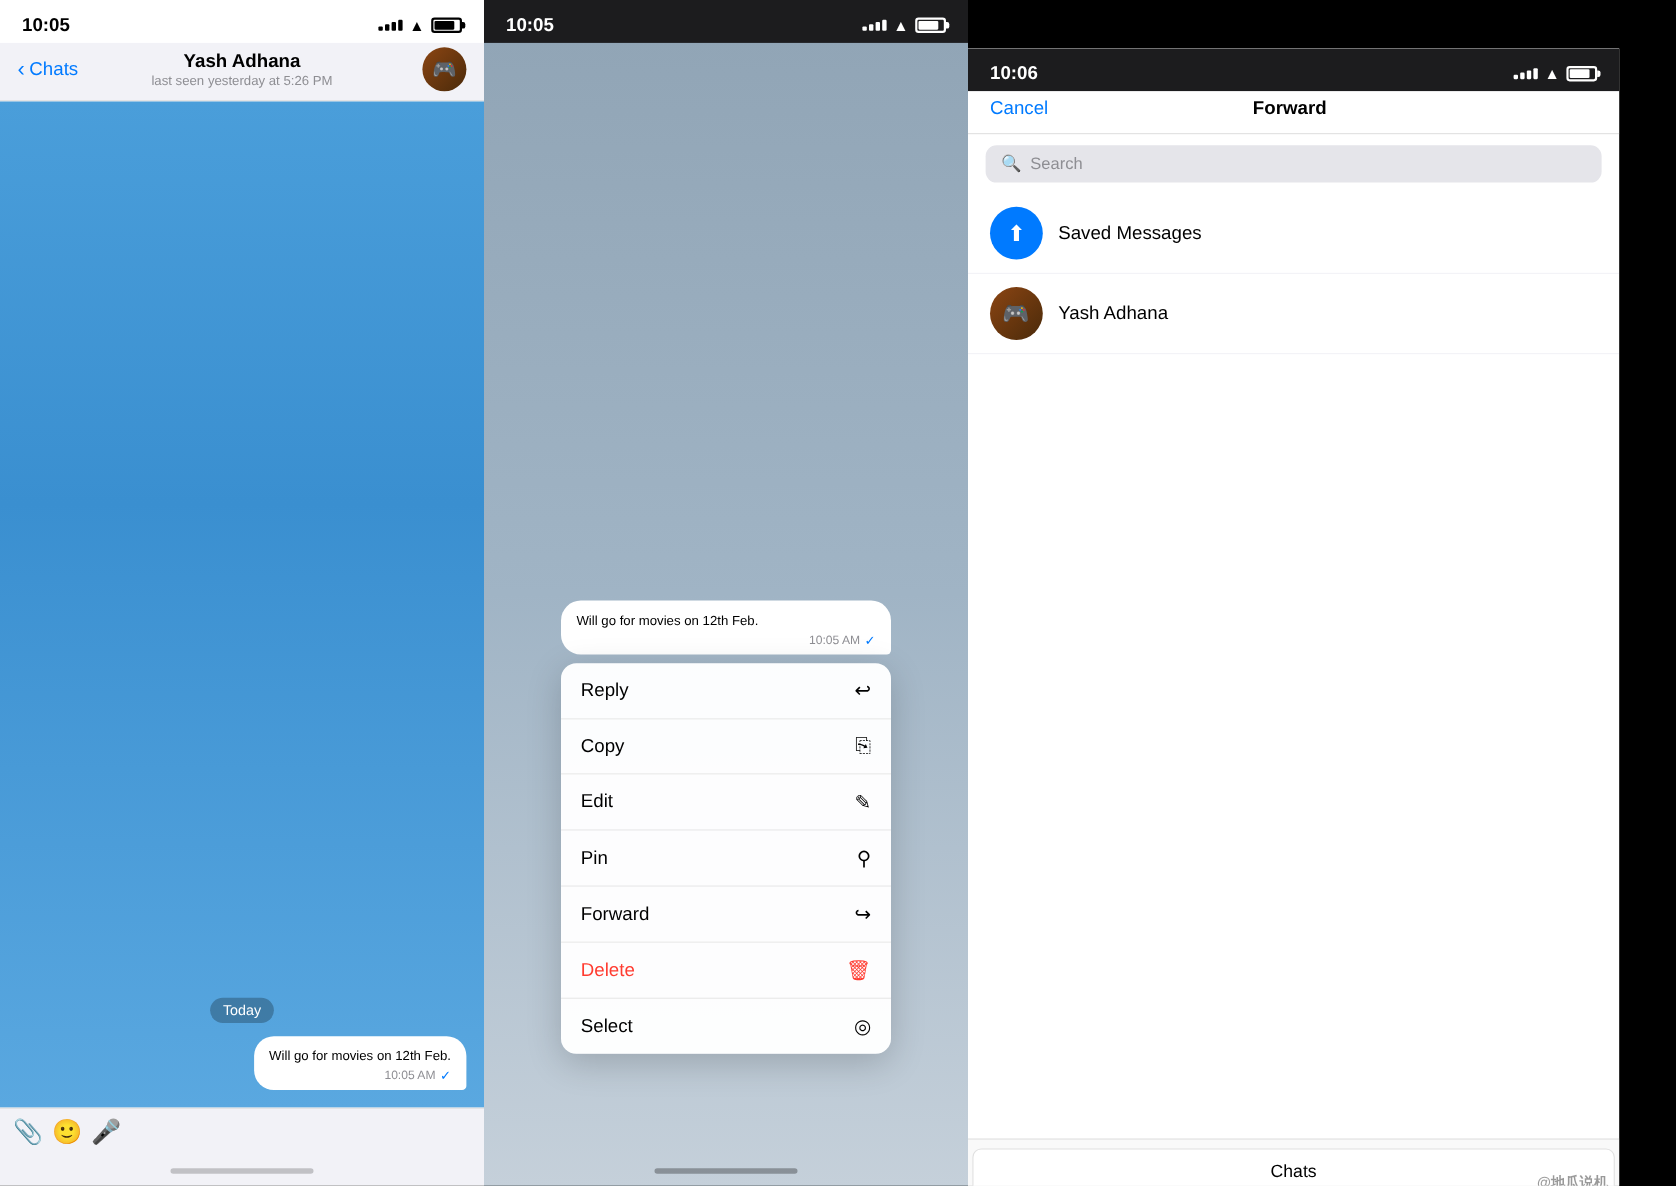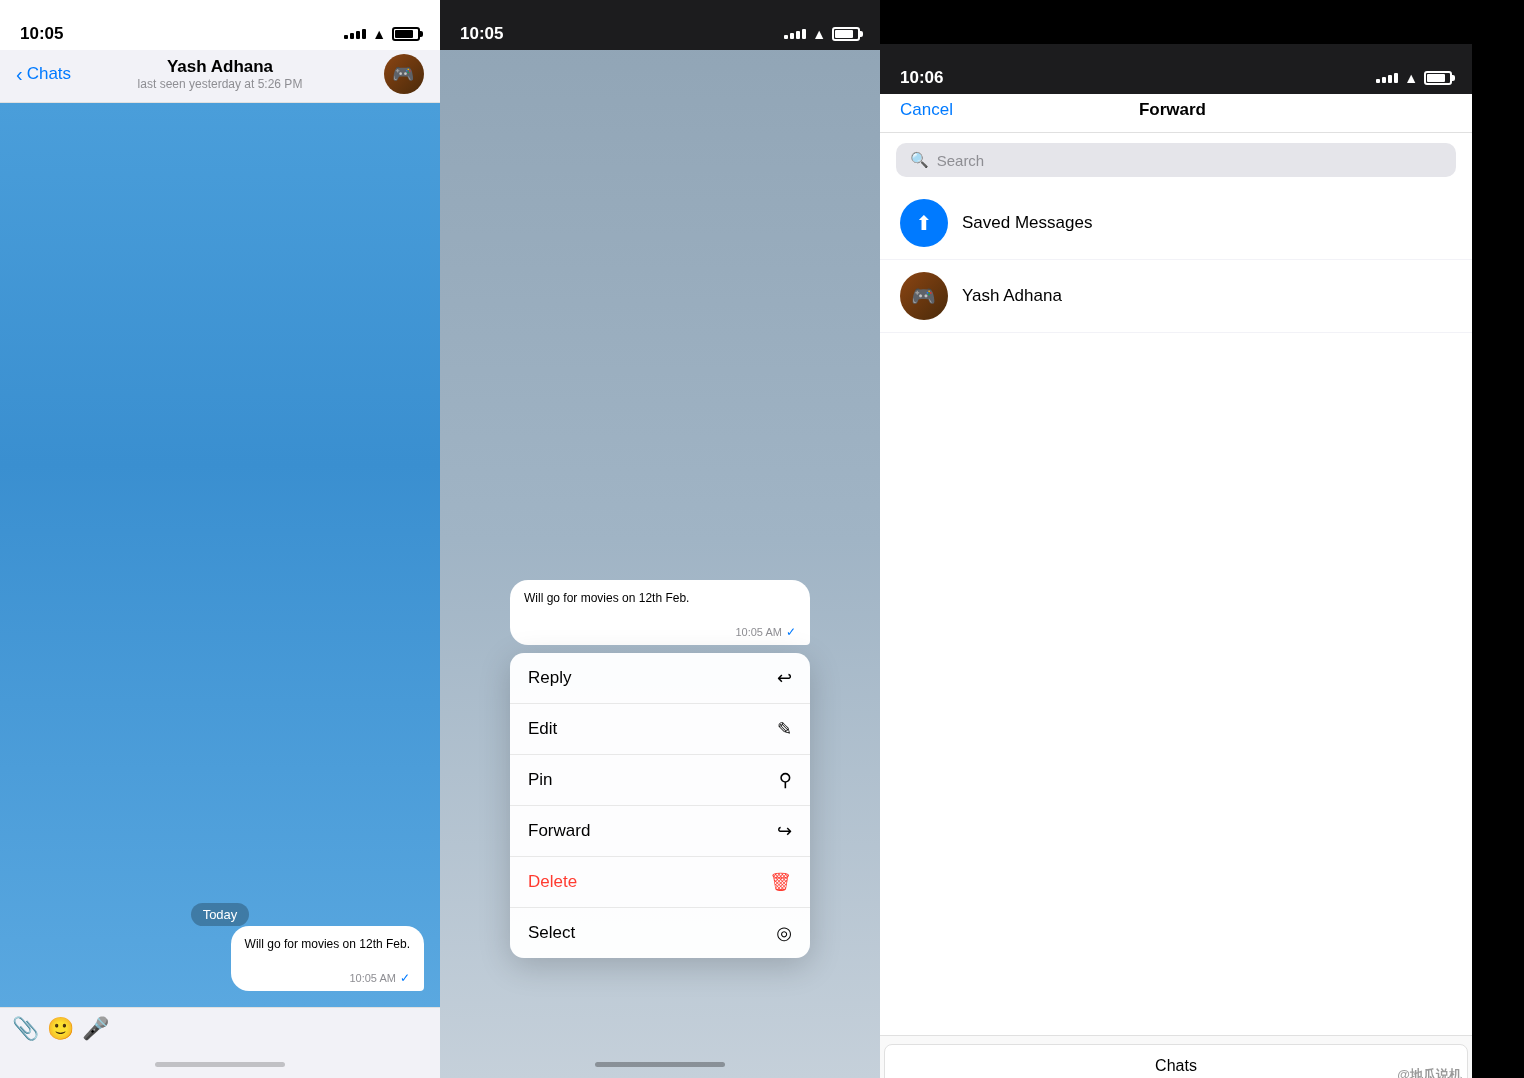--- a/index.html
+++ b/index.html
@@ -41,21 +41,21 @@
       display: flex;
       flex-direction: column;
       margin-top: 44px;
     }
 
     
     .status-bar {
       display: flex;
       justify-content: space-between;
       align-items: center;
-      padding: 24px 20px 6px;
+      padding: 13px 20px 6px;
       background: #fff;
     }
     .status-time {
       font-size: 17px;
       font-weight: 600;
       color: #000;
     }
     .status-icons {
       display: flex;
       align-items: center;
@@ -169,40 +169,41 @@
       justify-content: flex-end;
       padding: 16px;
     }
     .date-badge {
       align-self: center;
       background: rgba(0,0,0,0.25);
       color: #fff;
       font-size: 13px;
       padding: 4px 12px;
       border-radius: 12px;
+      margin-bottom: 12px;
     }
     .message-bubble {
       align-self: flex-end;
       background: #fff;
       border-radius: 18px 18px 4px 18px;
       padding: 10px 14px 6px;
       max-width: 85%;
       position: relative;
     }
     .message-text {
       font-size: 12px;
       color: #000;
       line-height: 1.4;
     }
     .message-meta {
       display: flex;
       justify-content: flex-end;
       align-items: center;
       gap: 4px;
-      margin-top: 18px;
+      margin-top: 2px;
     }
     .message-time {
       font-size: 11px;
       color: #8e8e93;
     }
     .message-check {
       color: #007aff;
       font-size: 12px;
     }
 
@@ -498,20 +499,24 @@
         <span class="message-check">✓</span>
       </div>
     </div>
 
     <div class="context-menu">
       <div class="context-item">
         <span class="context-label">Reply</span>
         <span class="context-icon">↩</span>
       </div>
       <div class="context-item">
+        <span class="context-label">Copy</span>
+        <span class="context-icon">⎘</span>
+      </div>
+      <div class="context-item">
         <span class="context-label">Edit</span>
         <span class="context-icon">✎</span>
       </div>
       <div class="context-item">
         <span class="context-label">Pin</span>
         <span class="context-icon">⚲</span>
       </div>
       <div class="context-item">
         <span class="context-label">Forward</span>
         <span class="context-icon">↪</span>

